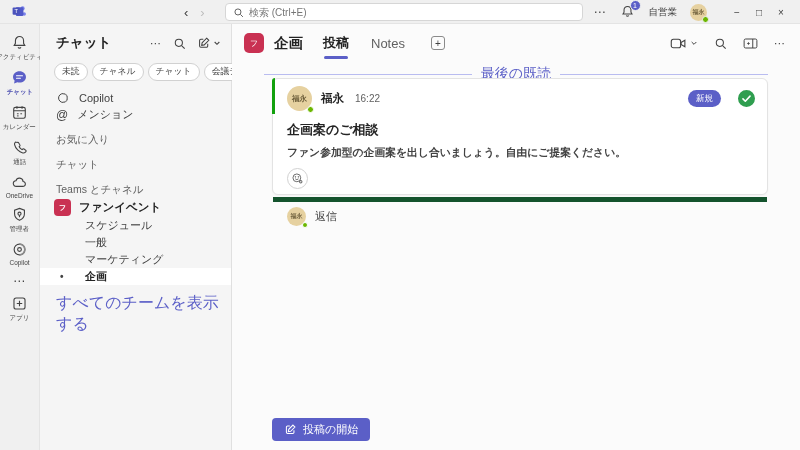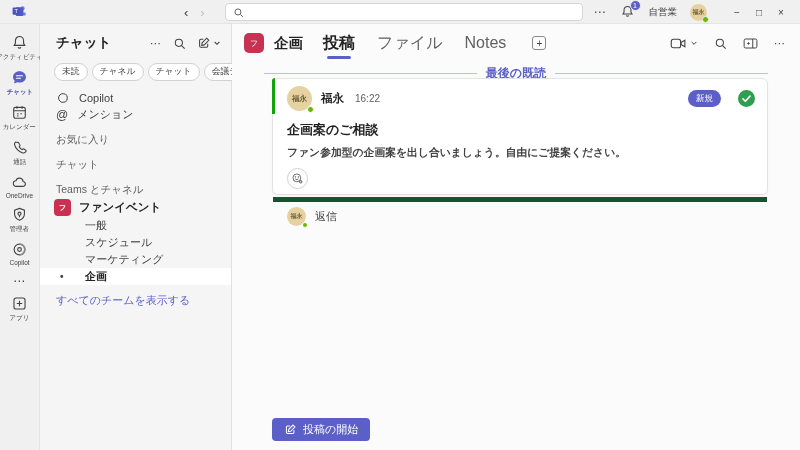--- a/index.html
+++ b/index.html
@@ -64,43 +64,43 @@
   .sb-section { height:17px; display:flex; align-items:center; padding-left:16px;
     font-size:10.5px; color:#616161; margin-top:8px; cursor:pointer; }
   .team-row { display:flex; align-items:center; gap:8px; height:19px; padding-left:14px;
     font-size:11.5px; font-weight:bold; color:#242424; cursor:pointer; }
   .team-avatar { width:17px; height:17px; border-radius:4px; background:#c93152; color:#fff;
     font-size:7px; display:flex; align-items:center; justify-content:center; }
   .chan-row { display:flex; align-items:center; height:17px; padding-left:45px;
     font-size:11px; color:#424242; cursor:pointer; position:relative; }
   .chan-row.selected { background:#fff; color:#242424; font-weight:bold; }
   .chan-bullet { position:absolute; left:20px; font-size:10px; color:#424242; }
-  .sb-link { padding:8px 0 0 16px; font-size:11px; color:#5b5fc7; cursor:pointer; }
+  .sb-link { padding:8px 0 0 16px; font-size:16px; color:#5b5fc7; cursor:pointer; }
 
   
   .main { position:absolute; top:24px; left:232px; width:568px; height:426px; background:#fbfbfb; }
   .ch-header { display:flex; align-items:center; height:38px; padding:0 14px 0 12px; }
   .ch-avatar { width:20px; height:20px; border-radius:5px; background:#c93152; color:#fff;
     font-size:8px; display:flex; align-items:center; justify-content:center; }
   .ch-title { font-size:14.5px; font-weight:bold; margin:0 20px 0 10px; }
   .ch-tabs { display:flex; align-items:center; gap:22px; height:38px; }
-  .ch-tab { font-size:16px; color:#616161; height:38px; display:flex; align-items:center;
+  .ch-tab { font-size:13px; color:#616161; height:38px; display:flex; align-items:center;
     position:relative; cursor:pointer;text-align:right; }
   .ch-tab.selected { color:#242424; font-weight:bold; }
   .ch-tab.selected::after { content:""; position:absolute; left:50%; transform:translateX(-50%);
     bottom:3px; width:24px; height:3px; background:#5b5fc7; border-radius:2px; }
   .add-tab { width:14px; height:14px; border:1px solid #8a8a8a; border-radius:3px;
     display:flex; align-items:center; justify-content:center; font-size:10px; color:#424242;
     margin-left:4px; cursor:pointer; }
   .ch-actions { margin-left:auto; display:flex; align-items:center; gap:16px; }
   .meet-btn { display:flex; align-items:center; gap:3px; cursor:pointer; }
 
   .last-read { display:flex; align-items:center; padding:0 32px; margin-top:3px; }
   .last-read .line { flex:1; height:1px; background:#b9bcf0; }
-  .last-read .txt { font-size:12px; color:#5b5fc7; font-weight:bold; padding:0 9px; white-space:nowrap; }
+  .last-read .txt { font-size:14px; color:#5b5fc7; font-weight:normal; padding:0 9px; white-space:nowrap; }
 
   .post-card { position:absolute; left:40px; top:54px; width:496px; height:117px;
     background:#fff; border:1px solid #e3e3e3; border-radius:6px;
     box-shadow:0 1px 2px rgba(0,0,0,.04); }
   .unread-bar { position:absolute; left:-1px; top:-1px; width:3px; height:36px;
     background:#13a10e; border-radius:3px 0 0 0; }
   .post-head { display:flex; align-items:center; padding:7px 10px 0 14px; }
   .post-avatar { width:25px; height:25px; font-size:7.5px; }
   .post-avatar .presence { border-color:#fff; }
   .post-author { font-size:11.5px; font-weight:bold; margin-left:9px; }
@@ -144,20 +144,21 @@
     <span class="chev back">‹</span>
     <span class="chev fwd">›</span>
   </div>
   <div class="tb-search">
     <span>
       <svg width="11" height="11" viewBox="0 0 20 20" fill="none" stroke="#616161" stroke-width="1.8">
         <circle cx="9" cy="9" r="5.5"></circle>
           <path d="M13.5 13.5L18 18"></path>
       </svg>
     </span>
+    <input placeholder="検索 (Ctrl+E)" style="">
   </div>
   <div class="tb-right">
     <span class="tb-more">⋯</span>
     <span class="tb-bell">
       <svg width="15" height="15" viewBox="0 0 20 20" fill="none" stroke="#424242" stroke-width="1.4">
         <path d="M10 3.2a4.6 4.6 0 0 0-4.6 4.6v3.1L4 13.3h12l-1.4-2.4V7.8A4.6 4.6 0 0 0 10 3.2z"></path>
         <path d="M8.4 15.4a1.8 1.8 0 0 0 3.2 0"></path>
       </svg>
       <span class="tb-badge">1</span>
     </span>
@@ -299,44 +300,43 @@
   <div class="sb-section">チャット</div>
   <div class="sb-section">Teams とチャネル</div>
 
   <div class="team-row">
     <span class="team-avatar">
       <span>フ</span>
     </span>
     <span>ファンイベント</span>
   </div>
   <div class="chan-row">
+    <span>スケジュール</span>
+  </div>
+  <div class="chan-row">
     <span>一般</span>
-  </div>
-  <div class="chan-row">
-    <span>スケジュール</span>
   </div>
   <div class="chan-row">
     <span>マーケティング</span>
   </div>
   <div class="chan-row selected">
     <span class="chan-bullet">•</span>
     <span>企画</span>
   </div>
   <div class="sb-link">すべてのチームを表示する</div>
 </div>
 
 <div class="main">
   <div class="ch-header">
     <span class="ch-avatar">
       <span>フ</span>
     </span>
     <span class="ch-title">企画</span>
     <span class="ch-tabs">
       <span class="ch-tab selected">投稿</span>
-      <span class="ch-tab">ファイル</span>
       <span class="ch-tab">Notes</span>
       <span class="add-tab">+</span>
     </span>
     <span class="ch-actions">
       <span class="meet-btn">
         <svg width="17" height="15" viewBox="0 0 20 16" fill="none" stroke="#424242" stroke-width="1.3">
           <rect x="1.5" y="3" width="11" height="10" rx="2.5"></rect>
           <path d="M13 6.8l4.5-2.6v7.6L13 9.2z"></path>
         </svg>
         <svg width="8" height="8" viewBox="0 0 12 12" fill="none" stroke="#424242" stroke-width="1.5">

